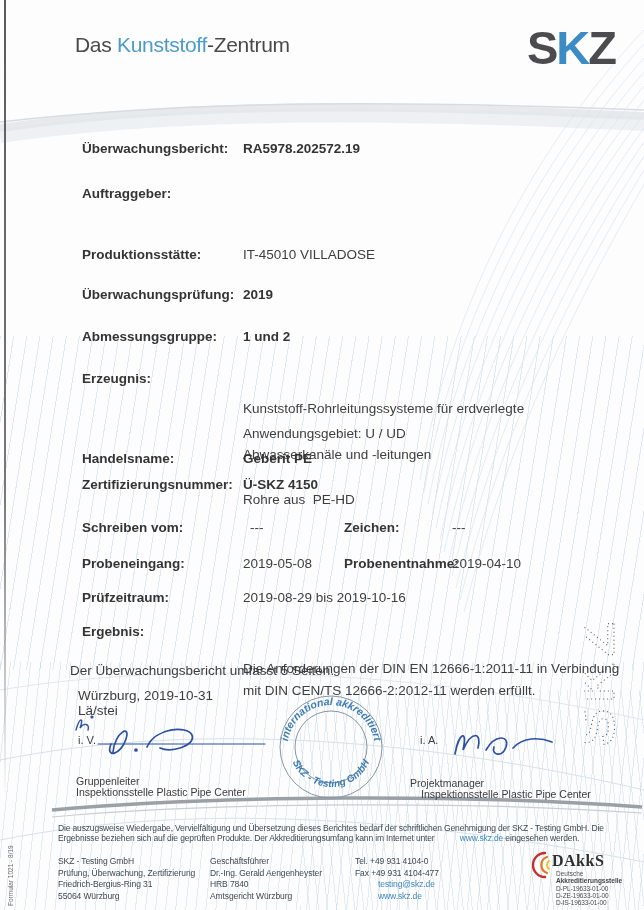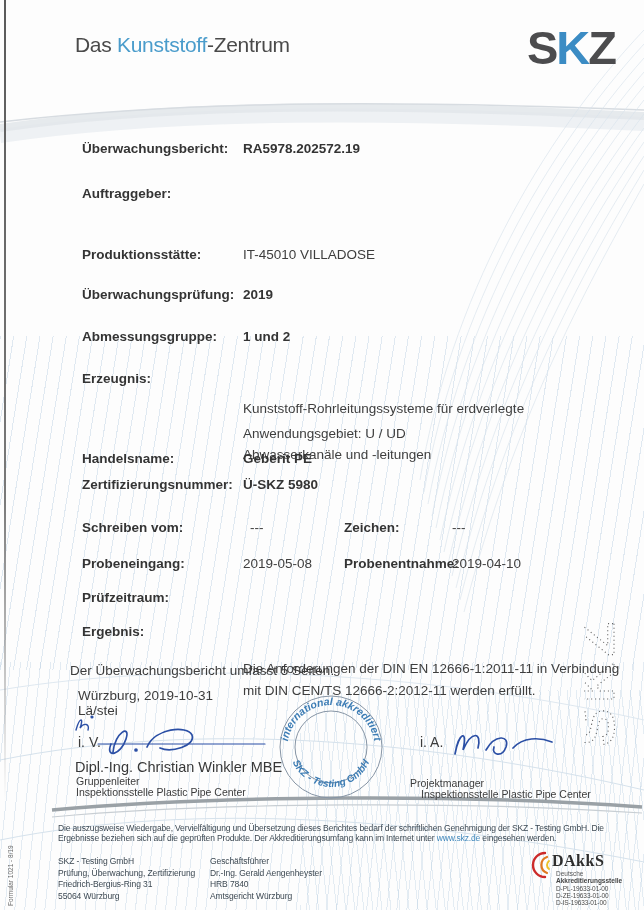--- a/index.html
+++ b/index.html
@@ -18,25 +18,25 @@
   .skz-logo{position:absolute;left:527px;top:20px;font-size:47px;font-weight:800;letter-spacing:-2px;color:#4c4c4e;white-space:nowrap;}
   .skz-logo .k{color:#3b8cc4;}
   .lbl{position:absolute;left:82px;font-size:13.5px;font-weight:bold;color:#343434;white-space:nowrap;}
   .lbl2{left:344px;}
   .val{position:absolute;left:243px;font-size:13.5px;color:#3e3e3e;white-space:pre-wrap;}
   .val.b{font-weight:bold;color:#343434;}
   .val2{left:452px;}
   .lines div{line-height:15.6px;}
   .par{width:394px;line-height:22px;margin-top:36px;}
   .body-text{position:absolute;font-size:13.5px;color:#3c3c3c;white-space:nowrap;}
-  .sig-prefix{position:absolute;font-size:14px;color:#3c3c3c;}
+  .sig-prefix{position:absolute;font-size:11px;color:#3c3c3c;}
   .sig-name{position:absolute;font-size:14.5px;color:#383838;white-space:nowrap;}
   .sig-sub{position:absolute;font-size:10.5px;color:#3c3c3c;white-space:nowrap;}
   .ft{position:absolute;font-size:8.5px;line-height:11.5px;color:#3c4852;letter-spacing:-.1px;white-space:nowrap;}
-  .blue{color:#3f87bb;}
+  .blue{color:#3f87bb;padding-left:23px;}
   .disclaimer{position:absolute;left:58px;top:823px;width:578px;font-size:8.5px;line-height:10px;
               color:#3c4852;letter-spacing:-.15px;}
   .dakks-name{position:absolute;left:552px;top:852px;font-size:16px;font-weight:700;color:#2e2e2e;letter-spacing:.5px;font-family:Liberation Serif, serif;}
   .dakks-sub1{position:absolute;left:556px;top:870px;font-size:6.5px;color:#555;}
   .dakks-sub2{position:absolute;left:556px;top:877px;font-size:6.5px;font-weight:bold;color:#444;}
   .dakks-code{position:absolute;left:556px;font-size:6.5px;color:#4a4a4a;letter-spacing:-.1px;}
 </style>
 </head>
 <body>
 
@@ -95,40 +95,42 @@
   <div class="lbl" style="top:287px">Überwachungsprüfung:</div>
   <div class="val b" style="top:287px">2019</div>
 
   <div class="lbl" style="top:329px">Abmessungsgruppe:</div>
   <div class="val b" style="top:329px">1 und 2</div>
 
   <div class="lbl" style="top:371px">Erzeugnis:</div>
   <div class="val lines" style="top:371px">
     <div>Kunststoff-Rohrleitungssysteme für erdverlegte</div>
     <div>Abwasserkanäle und -leitungen</div>
+    <div>Rohre aus  PE-HD</div>
   </div>
   <div class="val" style="top:426px">Anwendungsgebiet: U / UD</div>
 
   <div class="lbl" style="top:451px">Handelsname:</div>
   <div class="val b" style="top:451px">Geberit PE</div>
 
   <div class="lbl" style="top:477px">Zertifizierungsnummer:</div>
-  <div class="val b" style="top:477px">Ü-SKZ 5980</div>
+  <div class="val b" style="top:477px">Ü-SKZ 4150</div>
 
   <div class="lbl" style="top:520px">Schreiben vom:</div>
   <div class="val" style="top:520px;left:250px">---</div>
   <div class="lbl lbl2" style="top:520px">Zeichen:</div>
   <div class="val val2" style="top:520px">---</div>
 
   <div class="lbl" style="top:556px">Probeneingang:</div>
   <div class="val" style="top:556px">2019-05-08</div>
   <div class="lbl lbl2" style="top:556px">Probenentnahme:</div>
   <div class="val val2" style="top:556px">2019-04-10</div>
 
   <div class="lbl" style="top:590px">Prüfzeitraum:</div>
+  <div class="val" style="top:590px">2019-08-29 bis 2019-10-16</div>
 
   <div class="lbl" style="top:624px">Ergebnis:</div>
   <div class="val par" style="top:622px">Die Anforderungen der DIN EN 12666-1:2011-11 in Verbindung mit DIN CEN/TS 12666-2:2012-11 werden erfüllt.</div>
 
   <div class="body-text" style="left:70px;top:663px">Der Überwachungsbericht umfasst 5 Seiten.</div>
   <div class="body-text" style="left:78px;top:688px">Würzburg, 2019-10-31</div>
   <div class="body-text" style="left:78px;top:703px">Lä/stei</div>
 
   <svg class="abs" style="left:70px;top:712px" width="34" height="22" viewBox="0 0 34 22">
     <g fill="none" stroke="#2b4fa5" stroke-width="1.4" stroke-linecap="round">
@@ -139,21 +141,20 @@
 
   <div class="sig-prefix" style="left:78px;top:734px">i. V.</div>
   <svg class="abs" style="left:95px;top:720px" width="175" height="45" viewBox="0 0 175 45">
     <g fill="none" stroke="#2b4fa5" stroke-width="1.7" stroke-linecap="round">
       <path d="M3,24 L170,24" stroke-width="1.2"></path>
       <path d="M18,32 C20,12 36,4 31,19 C26,35 10,39 16,24"></path>
       <circle cx="41" cy="30" r="1" fill="#2b4fa5"></circle>
       <path d="M52,27 C60,8 92,5 97,15 C101,26 76,33 65,28"></path>
     </g>
   </svg>
-  <div class="sig-name" style="left:75px;top:759px">Dipl.-Ing. Christian Winkler MBE</div>
   <div class="sig-sub" style="left:76px;top:775px">Gruppenleiter</div>
   <div class="sig-sub" style="left:76px;top:786px">Inspektionsstelle Plastic Pipe Center</div>
 
   <svg class="abs" style="left:272px;top:688px" width="118" height="118" viewBox="0 0 118 118">
     <circle cx="59" cy="59" r="51" fill="none" stroke="#8795a5" stroke-width="1"></circle>
     <circle cx="59" cy="59" r="36" fill="none" stroke="#8795a5" stroke-width="1"></circle>
     <defs>
       <path id="stampTop" d="M 15,61 A 44,44 0 0 1 103,61"></path>
       <path id="stampBot" d="M 17,57 A 42,42 0 0 0 101,57"></path>
     </defs>
@@ -183,20 +184,26 @@
     <div>Prüfung, Überwachung, Zertifizierung</div>
     <div>Friedrich-Bergius-Ring 31</div>
     <div>55064 Würzburg</div>
   </div>
   <div class="ft" style="left:210px;top:856px">
     <div>Geschäftsführer</div>
     <div>Dr.-Ing. Gerald Aengenheyster</div>
     <div>HRB 7840</div>
     <div>Amtsgericht Würzburg</div>
   </div>
+  <div class="ft" style="left:355px;top:856px">
+    <div>Tel.  +49 931 4104-0</div>
+    <div>Fax  +49 931 4104-477</div>
+    <div class="blue">testing@skz.de</div>
+    <div class="blue">www.skz.de</div>
+  </div>
 
   <svg class="abs" style="left:531px;top:851px" width="22" height="28" viewBox="0 0 22 28">
     <g fill="none" stroke-linecap="round">
       <path d="M14,2 A 12,12 0 0 0 14,26" stroke="#cc2a2a" stroke-width="2.4"></path>
       <path d="M16,6 A 8.5,8.5 0 0 0 16,22" stroke="#e07820" stroke-width="2.2"></path>
       <path d="M18,10 A 5,5 0 0 0 18,18" stroke="#ecc028" stroke-width="2"></path>
     </g>
   </svg>
   <div class="dakks-name">DAkkS</div>
   <div class="dakks-sub1">Deutsche</div>

